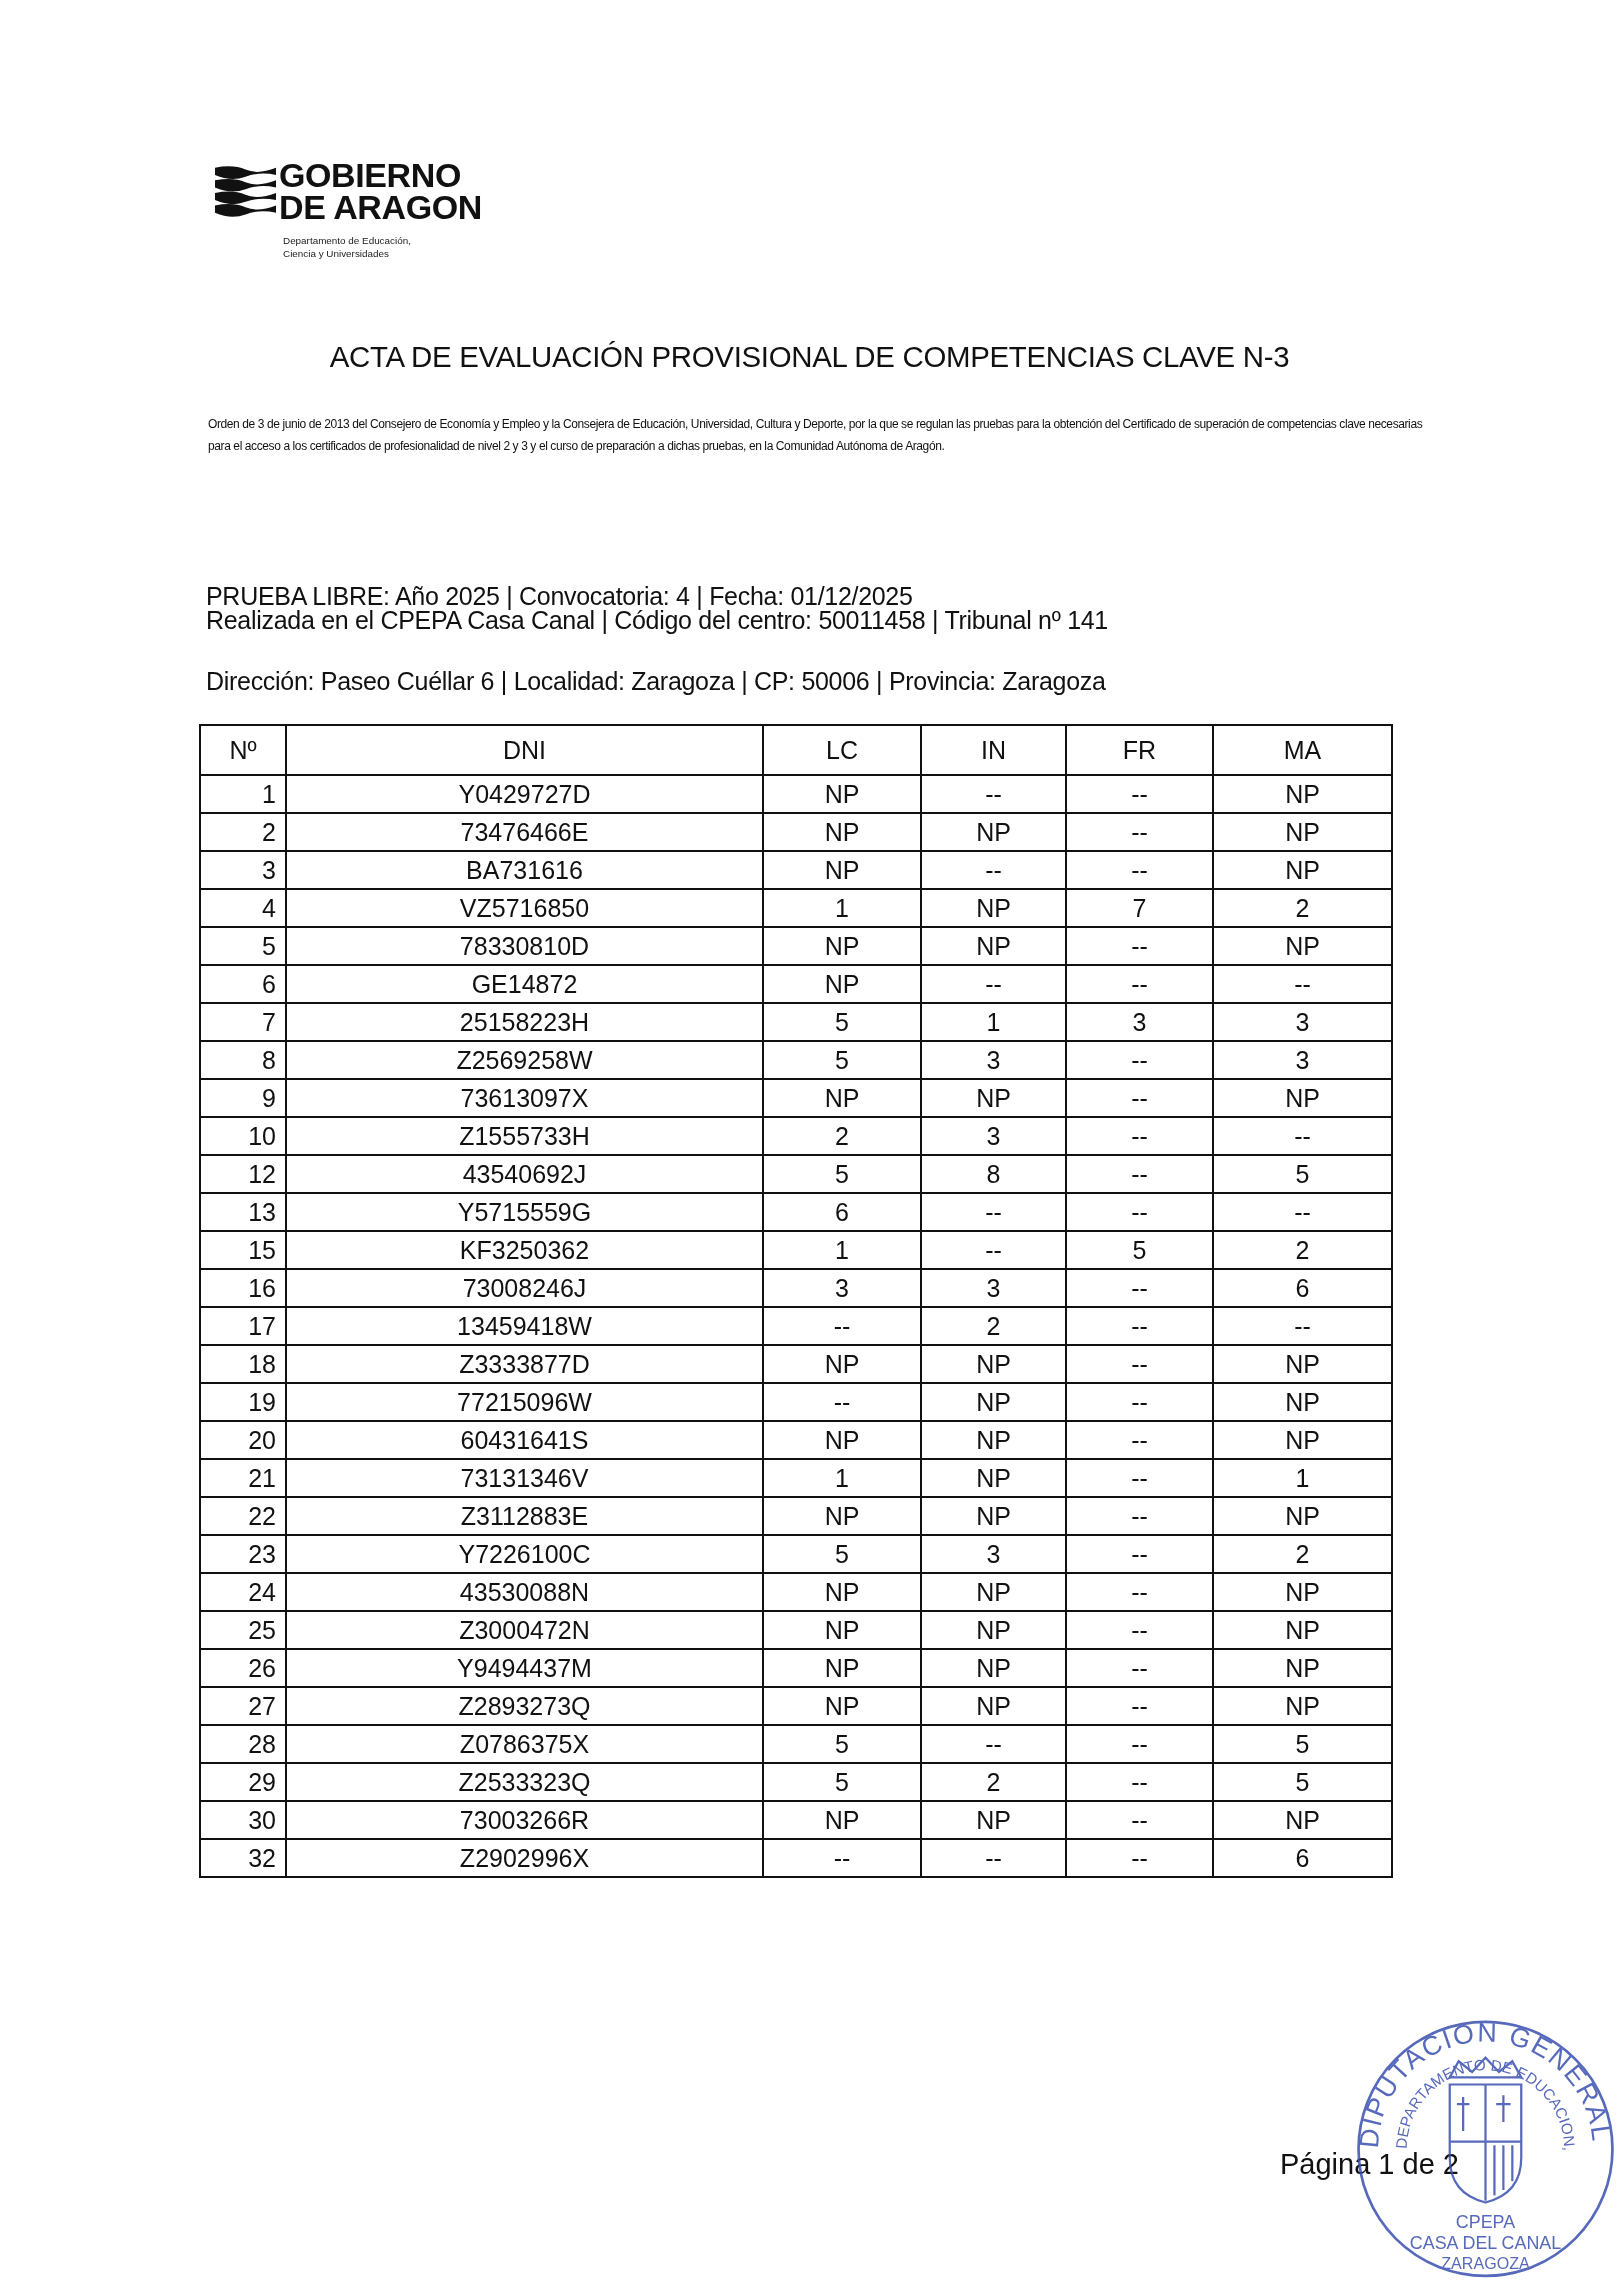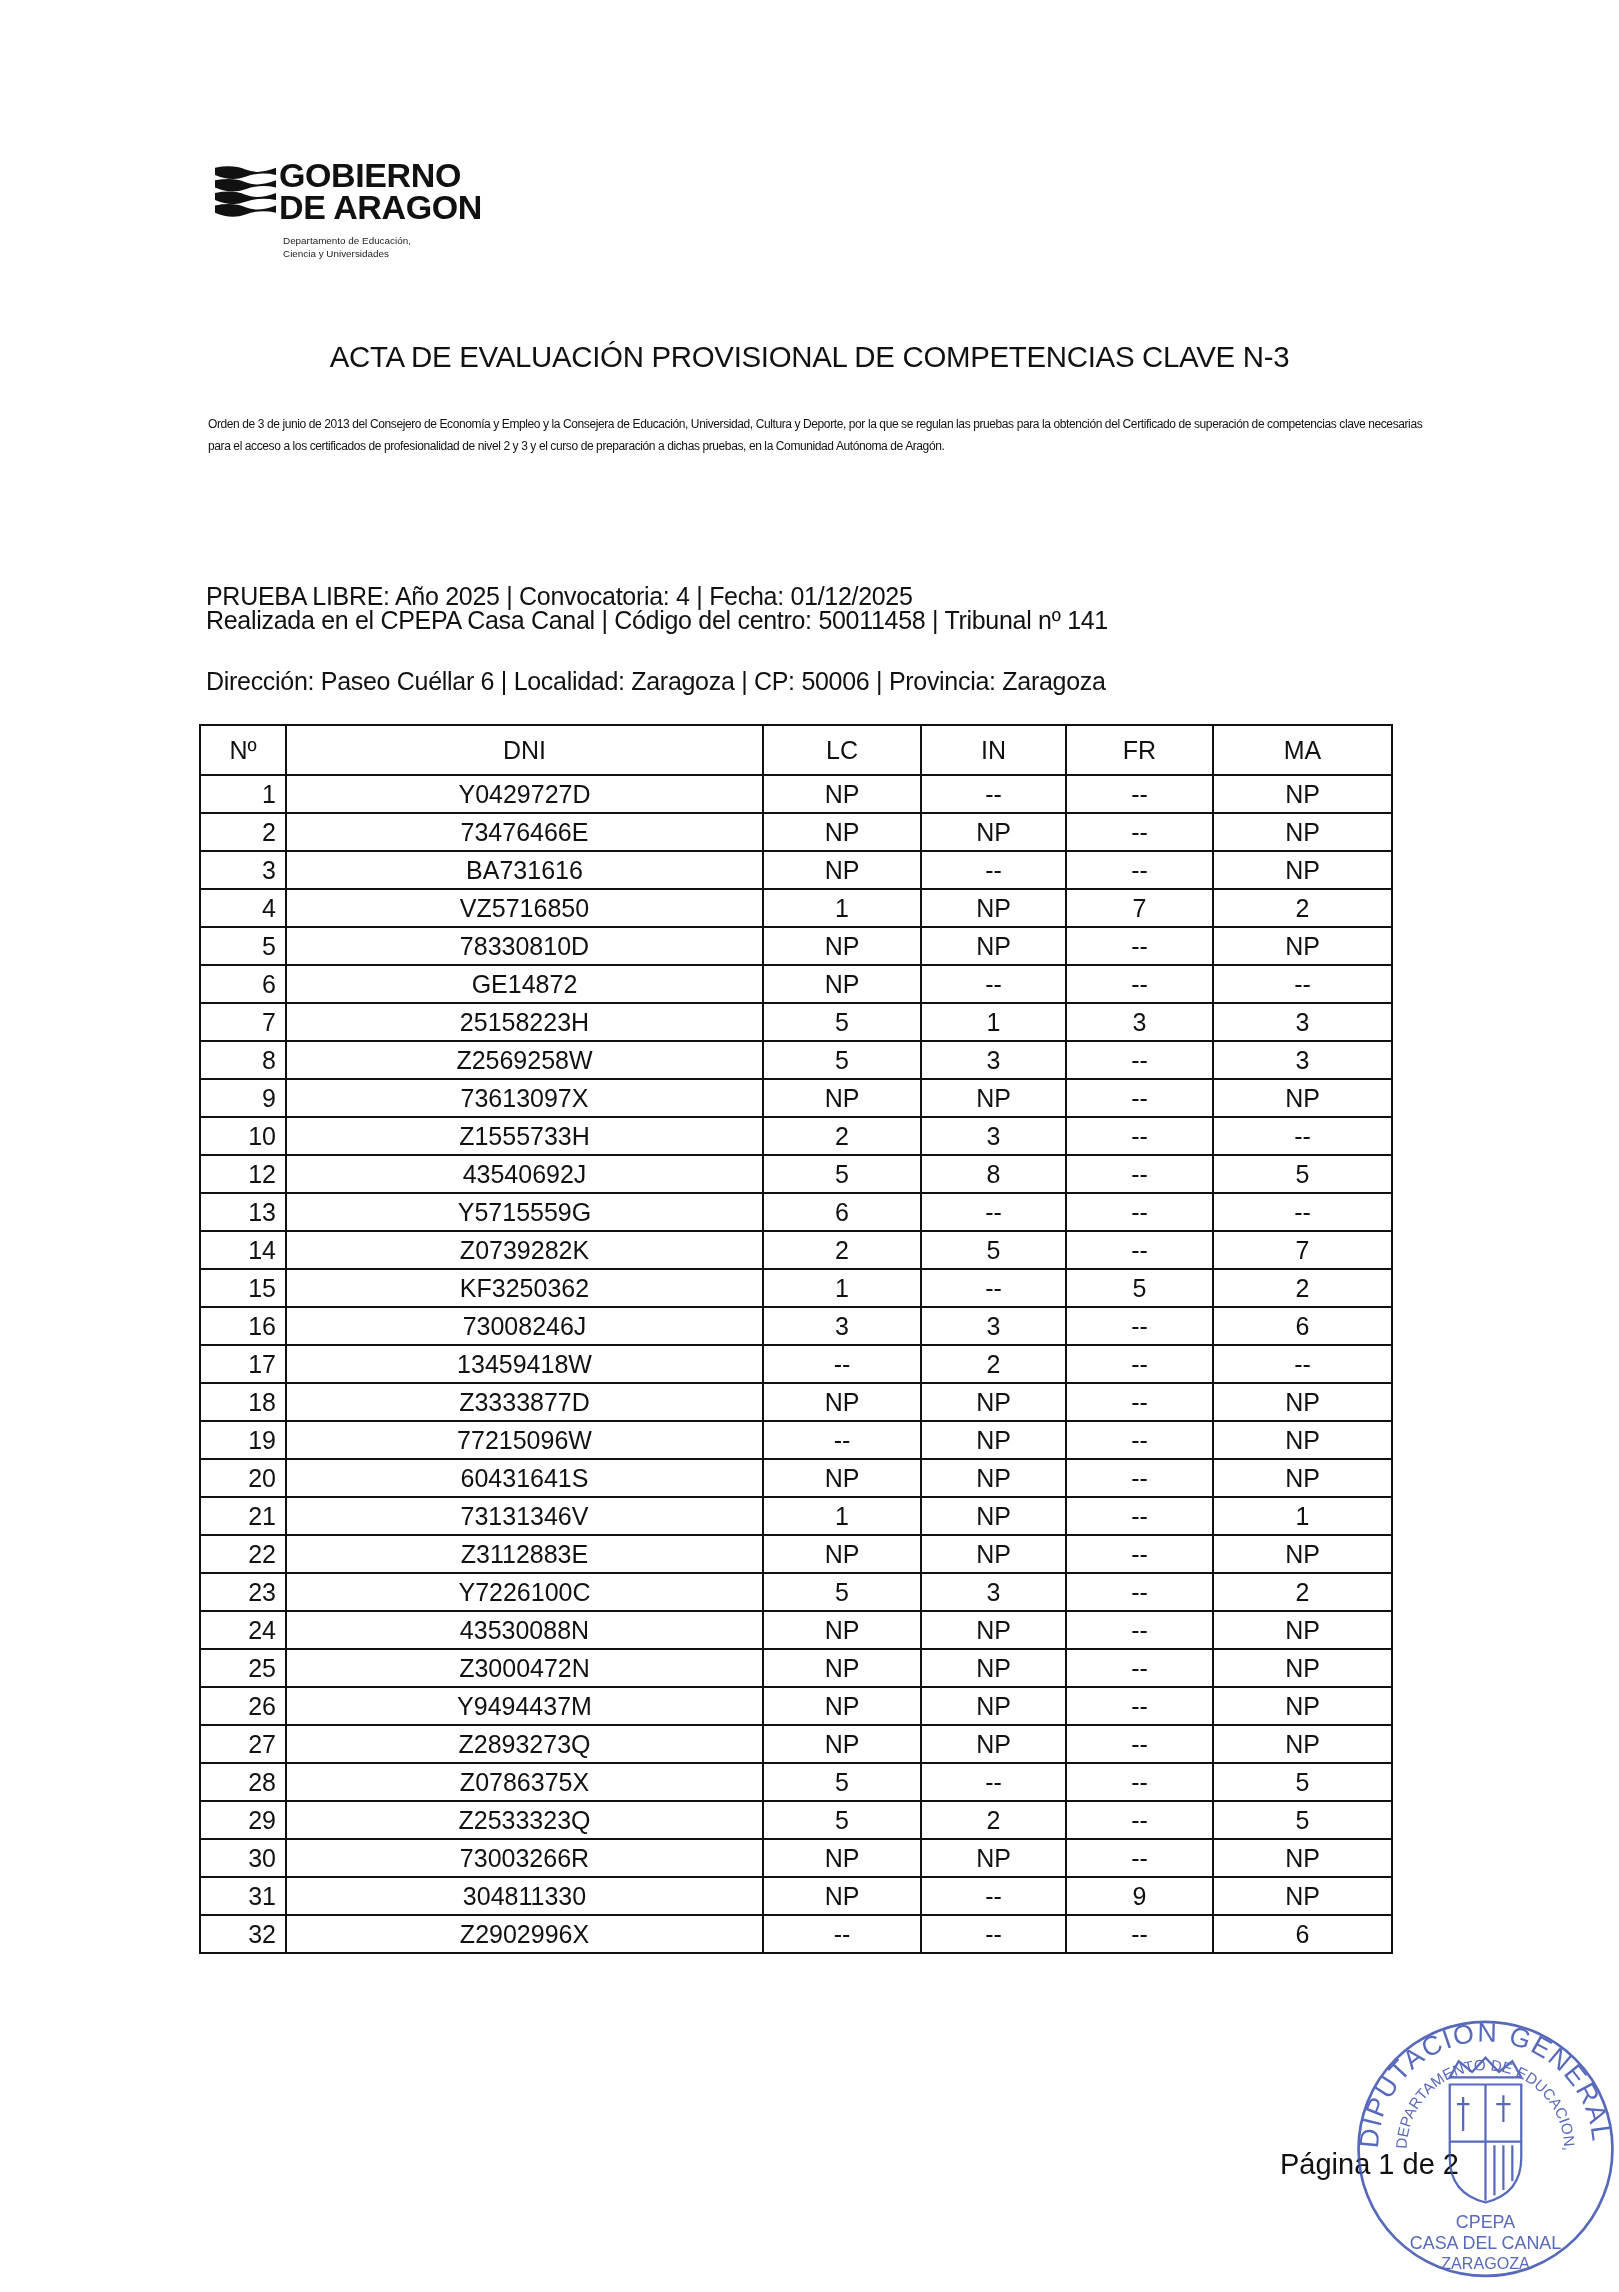--- a/index.html
+++ b/index.html
@@ -180,28 +180,20 @@
       </tr>
       <tr>
         <td class="c-n">13</td>
         <td class="c-dni">Y5715559G</td>
         <td class="c-lc">6</td>
         <td class="c-in">--</td>
         <td class="c-fr">--</td>
         <td class="c-ma">--</td>
       </tr>
       <tr>
-        <td class="c-n">14</td>
-        <td class="c-dni">Z0739282K</td>
-        <td class="c-lc">2</td>
-        <td class="c-in">5</td>
-        <td class="c-fr">--</td>
-        <td class="c-ma">7</td>
-      </tr>
-      <tr>
         <td class="c-n">15</td>
         <td class="c-dni">KF3250362</td>
         <td class="c-lc">1</td>
         <td class="c-in">--</td>
         <td class="c-fr">5</td>
         <td class="c-ma">2</td>
       </tr>
       <tr>
         <td class="c-n">16</td>
         <td class="c-dni">73008246J</td>
@@ -313,28 +305,20 @@
         <td class="c-in">2</td>
         <td class="c-fr">--</td>
         <td class="c-ma">5</td>
       </tr>
       <tr>
         <td class="c-n">30</td>
         <td class="c-dni">73003266R</td>
         <td class="c-lc">NP</td>
         <td class="c-in">NP</td>
         <td class="c-fr">--</td>
-        <td class="c-ma">NP</td>
-      </tr>
-      <tr>
-        <td class="c-n">31</td>
-        <td class="c-dni">304811330</td>
-        <td class="c-lc">NP</td>
-        <td class="c-in">--</td>
-        <td class="c-fr">9</td>
         <td class="c-ma">NP</td>
       </tr>
       <tr>
         <td class="c-n">32</td>
         <td class="c-dni">Z2902996X</td>
         <td class="c-lc">--</td>
         <td class="c-in">--</td>
         <td class="c-fr">--</td>
         <td class="c-ma">6</td>
       </tr>

